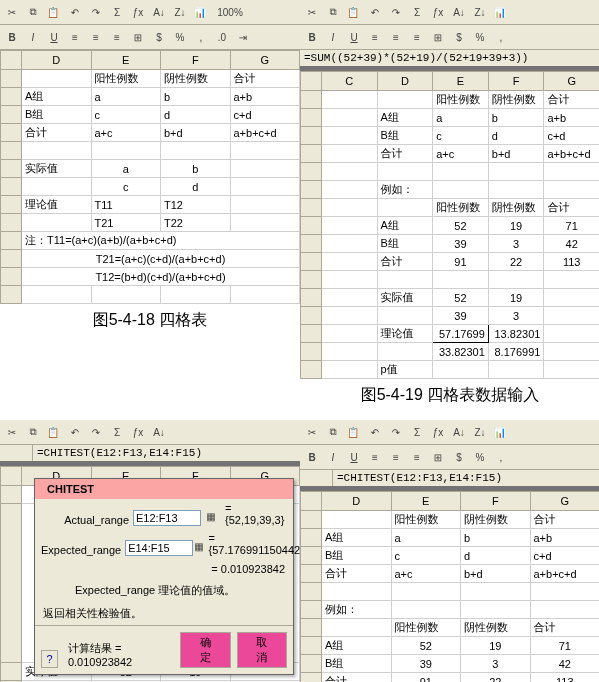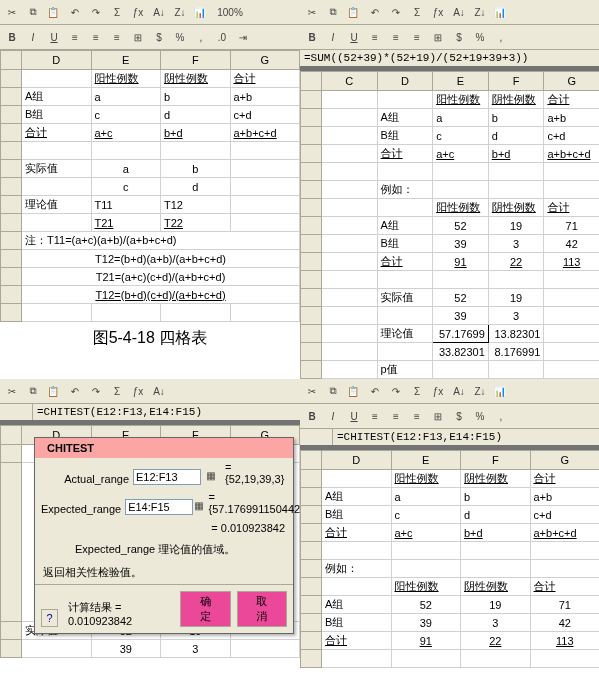--- a/index.html
+++ b/index.html
@@ -7,21 +7,21 @@
 .panel{position:relative;padding:0}
 .tb{display:flex;gap:1px;padding:2px;background:#ece9d8;border-bottom:1px solid #aca899;flex-wrap:nowrap;overflow:hidden}
 .ico{width:18px;height:18px;background:#ece9d8;border:1px solid #ece9d8;display:flex;align-items:center;justify-content:center;font-size:10px;color:#444}
 .fbar{display:flex;background:#ece9d8;border-bottom:5px solid #737373}
 .fcell{border-right:1px solid #aca899;padding:2px 4px}
 .fform{flex:1;padding:2px 4px;font-family:"Courier New";font-size:11px}
 table{border-collapse:collapse;width:100%;table-layout:fixed}
 .hd td,.hd th{background:#ece9d8;border:1px solid #aca899;text-align:center;font-weight:normal;height:16px;font-size:11px}
 .rh{background:#ece9d8;border:1px solid #aca899;text-align:center;width:18px;font-size:10px}
 td{border:1px solid #d0d0d0;padding:1px 3px;height:15px;font-size:11px;overflow:hidden;white-space:nowrap}
-.und{text-decoration:underline}
+.und{}
 .cap{text-align:center;font-size:16px;padding:6px 0 14px}
 .dlg{position:absolute;top:58px;left:34px;width:258px;background:#ece9d8;border:1px solid #666;font-size:11px;box-shadow:2px 2px 3px rgba(0,0,0,.3)}
 .dlg .t{background:#fca5a5;padding:4px 12px;font-weight:bold}
 .dlg .row{display:flex;align-items:flex-end;padding:3px 6px}
 .dlg .lab{width:88px;text-align:right;padding-right:4px}
 .dlg .inp{width:62px;border:1px solid #7f9db9;background:#fff;padding:1px 2px;font-size:11px}
 .dlg .btn{border:1px solid #aca899;background:#ec4899;padding:2px 14px;font-size:11px}
 .dlg .res{padding:4px 8px}
 .dlg .q{width:16px;height:16px;border:1px solid #aca899;display:inline-flex;align-items:center;justify-content:center;color:#00a;margin-right:10px}
 .r{text-align:right}
@@ -132,24 +132,20 @@
             <td class="und">T21</td>
             <td class="und">T22</td>
             <td></td>
           </tr>
 <tr>
             <td class="rh"></td>
             <td colspan="4">注：T11=(a+c)(a+b)/(a+b+c+d)</td>
           </tr>
 <tr>
             <td class="rh"></td>
-            <td colspan="4" class="c">T12=(b+d)(a+b)/(a+b+c+d)</td>
-          </tr>
-<tr>
-            <td class="rh"></td>
             <td colspan="4" class="c">T21=(a+c)(c+d)/(a+b+c+d)</td>
           </tr>
 <tr>
             <td class="rh"></td>
             <td colspan="4" class="c und">T12=(b+d)(c+d)/(a+b+c+d)</td>
           </tr>
 <tr>
             <td class="rh"></td>
             <td></td>
             <td></td>
@@ -322,20 +318,21 @@
 <tr>
             <td class="rh"></td>
             <td></td>
             <td>p值</td>
             <td></td>
             <td></td>
             <td></td>
           </tr>
 </tbody>
       </table>
+<div class="cap">图5-4-19  四格表数据输入</div>
 </div>
 
 <div class="panel">
 <div class="tb">
 <span class="ico">✂</span>
         <span class="ico">⧉</span>
         <span class="ico">📋</span>
         <span class="ico">↶</span>
         <span class="ico">↷</span>
         <span class="ico">Σ</span>

